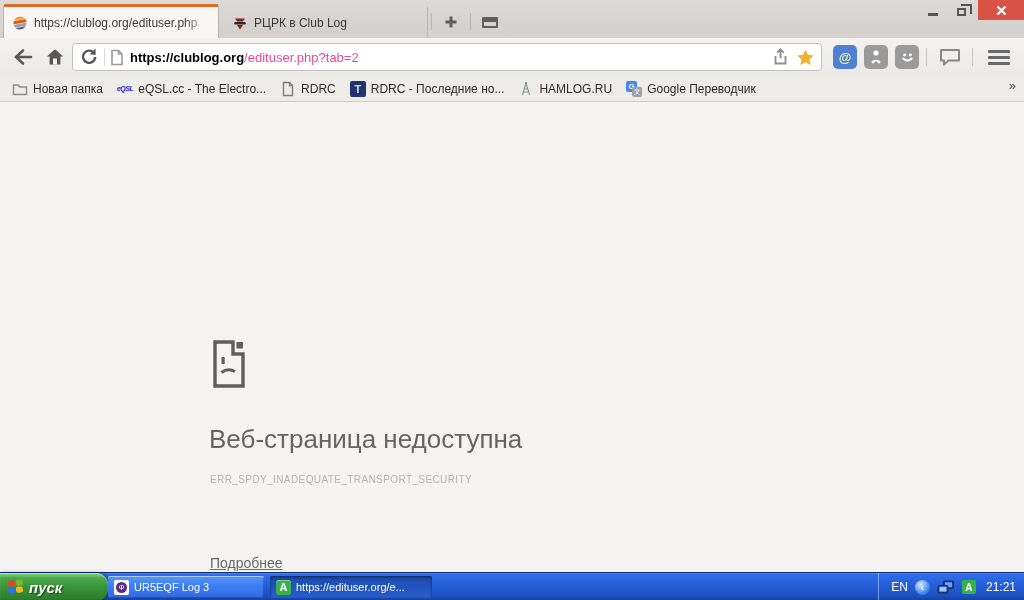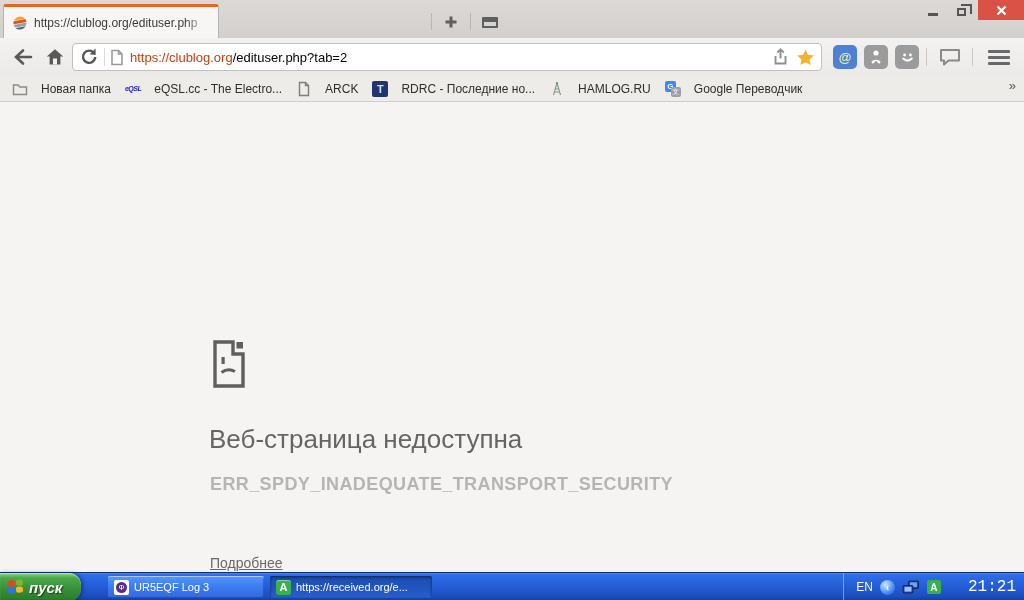--- a/index.html
+++ b/index.html
@@ -41,63 +41,63 @@
   
   .toolbar { position:absolute; top:38px; left:0; right:0; height:38px;
     background:linear-gradient(#f3f2f0,#ecEAe8); }
   .navbtn { position:absolute; top:44px; width:26px; height:26px;
     display:flex; align-items:center; justify-content:center; }
   .addressbar { position:absolute; left:72px; top:43px; width:750px; height:28px;
     background:#fff; border:1px solid #c2bfbc; border-radius:4px;
     display:flex; align-items:center; padding:0 6px; }
   .ab-div { width:1px; height:18px; background:#dcdad7; margin:0 5px; }
   .urltext { font-size:13px; white-space:nowrap; overflow:hidden; flex:1; margin-left:6px; }
-  .urltext .host { color:#c2410c; font-weight:normal; }
-  .urltext .path { color:#000000;margin-top:20px; }
+  .urltext .host { color:#000000; font-weight:bold; }
+  .urltext .path { color:#ec4899;margin-top:20px; }
   .ext-icon { position:absolute; top:45px; width:24px; height:24px; border-radius:5px;
     display:flex; align-items:center; justify-content:center; color:#fff; }
   .ext-at { left:833px; background:#4e81d4; font-size:13px; font-weight:bold; color:#e9f3b0; }
   .ext-ok { left:864px; background:#9b9b9b; }
   .ext-smile { left:895px; background:#9b9b9b; }
   .tooldiv { position:absolute; top:48px; width:1px; height:18px; background:#c9c6c3; }
   .chat-btn { position:absolute; left:936px; top:44px; width:28px; height:26px;
     display:flex; align-items:center; justify-content:center; }
   .menu-btn { position:absolute; left:984px; top:45px; width:30px; height:24px;
     display:flex; flex-direction:column; justify-content:center; gap:3px; align-items:center; }
   .menu-btn i { display:block; width:22px; height:3px; background:#696969; border-radius:1px; }
 
   
   .bookmarks { position:absolute; top:76px; left:0; right:0; height:26px;
     background:#eeece9; border-bottom:1px solid #cfccc9;
     display:flex; align-items:center; padding:0 24px 0 10px; }
-  .bm-item { display:flex; align-items:center; gap:13px; padding:0 12px 0 2px;
+  .bm-item { display:flex; align-items:center; gap:5px; padding:0 12px 0 2px;
     font-size:12px; color:#2e2e2e; white-space:nowrap; }
   .bm-overflow { position:absolute; right:8px; top:2px; font-size:13px; color:#555; }
   .eqsl-logo { font-size:7px; font-weight:bold; font-style:italic; color:#1a1acc; letter-spacing:-0.5px; }
   .rdrc-badge { width:16px; height:16px; background:#20356e; border-radius:2px; color:#cfe0ff;
     font-size:11px; font-weight:bold; display:flex; align-items:center; justify-content:center; }
   .gt-badge { position:relative; width:16px; height:16px; }
   .gt-blue { position:absolute; left:0; top:0; width:11px; height:11px; background:#4086f4; border-radius:2px;
     color:#fff; font-size:8px; font-weight:bold; display:flex; align-items:center; justify-content:center; }
   .gt-gray { position:absolute; right:0; bottom:0; width:10px; height:10px; background:#9aa0a6; border-radius:2px;
     color:#fff; font-size:7px; display:flex; align-items:center; justify-content:center; }
 
   
   .page { position:absolute; top:102px; left:0; right:0; bottom:28px; background:#f5f4f2;padding-left:12px; }
   .err-title { position:absolute; left:209px; top:322px; font-size:26px; color:#656565; }
-  .err-code { position:absolute; left:210px; top:372px; font-size:18px; color:#b5b5b5; letter-spacing:0.4px;font-weight:bold; }
+  .err-code { position:absolute; left:210px; top:372px; font-size:10px; color:#b5b5b5; letter-spacing:0.4px; }
   .err-link { position:absolute; left:210px; top:453px; font-size:14px; color:#696969;
     text-decoration:underline; cursor:pointer; }
   .sad-icon { position:absolute; left:208px; top:235px; }
 
   
   .taskbar { position:absolute; left:0; bottom:0; width:1024px; height:28px;
     background:linear-gradient(180deg,#4a8cf7 0%,#2f6de6 6%,#255fda 45%,#1c4fc0 85%,#16429b 100%);
     border-top:1px solid #0b2f7d; }
-  .start-btn { position:absolute; left:0; top:0; height:28px; width:81px;
+  .start-btn { position:absolute; left:0; top:0; height:28px; width:108px;
     border-radius:0 12px 12px 0;
     background:linear-gradient(180deg,#8ed47e 0%,#4aa94a 18%,#389038 55%,#2d7f2d 90%,#256f25 100%);
     box-shadow:inset 0 1px 1px rgba(255,255,255,.45), 2px 0 4px rgba(0,0,0,.35);
     display:flex; align-items:center; gap:6px; padding-left:8px;
     color:#fff; font-size:15px; font-weight:bold; font-style:italic;
     text-shadow:1px 1px 1px rgba(0,0,0,.55); }
   .xp-flag { width:15px; height:14px; display:grid; grid-template-columns:7px 7px;
     grid-template-rows:6px 6px; gap:1px; transform:skewY(-6deg); }
   .xp-flag i { border-radius:1.5px 3px 1.5px 3px; }
   .xp-red{background:#e8402a;} .xp-green{background:#7db72f;}
@@ -114,21 +114,21 @@
   .ur5-icon { width:15px; height:15px; background:#fff; border-radius:2px; flex:0 0 15px;
     display:flex; align-items:center; justify-content:center; }
   .ur5-circle { width:11px; height:11px; border-radius:50%; background:#5a2b86; color:#fff;
     font-size:8px; display:flex; align-items:center; justify-content:center; }
   .amigo-badge { width:15px; height:15px; background:#35b34a; border-radius:3px; flex:0 0 15px;
     color:#fff; font-size:11px; font-weight:bold; display:flex; align-items:center; justify-content:center;
     box-shadow:inset 0 1px 0 rgba(255,255,255,.4); }
   .tray { position:absolute; right:0; top:0; height:28px; display:flex; align-items:center;
     gap:7px; padding:0 8px 0 12px; border-left:1px solid rgba(190,215,255,.55); }
   .tray-lang { font-size:12px; color:#fff; }
-  .tray-clock { font-size:16px; color:#fff; margin-left:20px;font-family:Liberation Mono, monospace; }
+  .tray-clock { font-size:12px; color:#fff; margin-left:3px; }
   .tray-collapse { width:15px; height:15px; border-radius:50%;
     background:radial-gradient(circle at 35% 30%, #cfe6ff, #3f86ec 65%, #1e5ecb);
     color:#fff; font-size:10px; font-weight:bold; display:flex; align-items:center; justify-content:center; }
   .tray-amigo { width:14px; height:14px; background:#35b34a; border-radius:2px; color:#fff;
     font-size:10px; font-weight:bold; display:flex; align-items:center; justify-content:center; }
 </style>
 </head>
 <body>
 
 <div id="screen">
@@ -145,20 +145,28 @@
           <rect x="0" y="1" width="16" height="3.6" fill="#f2a13a"></rect>
           <rect x="0" y="5.1" width="16" height="3.2" fill="#dd5a1f"></rect>
           <rect x="0" y="8.8" width="16" height="2.9" fill="#98a0a8"></rect>
           <rect x="0" y="12.2" width="16" height="3.8" fill="#5d666e"></rect>
         </g>
       </svg>
       <span class="tab-title">https://clublog.org/edituser.php</span>
       <span class="fade"></span>
     </div>
 
+    <div class="tab-back">
+      <svg class="icon16" viewBox="0 0 16 16">
+        <path d="M3 3.5 L13 3.5 L10.8 6.6 L5.2 6.6 Z" fill="#8c1f1f"></path>
+        <rect x="2.2" y="6.9" width="11.6" height="2.6" rx="1.3" fill="#2b2b2b"></rect>
+        <path d="M5 10 L11 10 L8 14.5 Z" fill="#8c1f1f"></path>
+      </svg>
+      <span class="tab-title">РЦРК в Club Log</span>
+    </div>
 
     <span class="tsdiv" style="left:431px"></span>
     <div class="newtab-btn">
       <svg width="16" height="16" viewBox="0 0 16 16">
         <path d="M8 2.5 V13.5 M2.5 8 H13.5" stroke="#5f5f5f" stroke-width="3"></path>
       </svg>
     </div>
     <span class="tsdiv" style="left:470px"></span>
     <div class="tablist-btn">
       <span class="tablist-glyph"></span>
@@ -252,21 +260,21 @@
     <div class="bm-item">
       <span class="eqsl-logo">eQSL</span>
       <span>eQSL.cc - The Electro...</span>
     </div>
 
     <div class="bm-item">
       <svg class="icon16" viewBox="0 0 16 16">
         <path d="M3.5 1.5 H9.5 L12.5 4.5 V14.5 H3.5 Z" fill="none" stroke="#7d7d7d" stroke-width="1.4"></path>
         <path d="M9.5 1.5 V4.5 H12.5" fill="none" stroke="#7d7d7d" stroke-width="1.4"></path>
       </svg>
-      <span>ARCK</span>
+      <span>RDRC</span>
     </div>
 
     <div class="bm-item">
       <span class="rdrc-badge">T</span>
       <span>RDRC - Последние но...</span>
     </div>
 
     <div class="bm-item">
       <svg class="icon16" viewBox="0 0 16 16">
         <path d="M8 2 L4.5 14 M8 2 L11.5 14 M6 8 H10 M5.2 11 H10.8" stroke="#7f9f7f" stroke-width="1.1" fill="none"></path>
@@ -314,21 +322,21 @@
 
     <div class="tbtn tbtn1">
       <span class="ur5-icon">
         <span class="ur5-circle">Ф</span>
       </span>
       <span>UR5EQF Log 3</span>
     </div>
 
     <div class="tbtn tbtn2">
       <span class="amigo-badge">A</span>
-      <span>https://received.org/e...</span>
+      <span>https://edituser.org/e...</span>
     </div>
 
     <div class="tray">
       <span class="tray-lang">EN</span>
       <span class="tray-collapse">‹</span>
       <svg width="18" height="15" viewBox="0 0 18 15">
         <rect x="6.5" y="1" width="10" height="7.5" rx="1" fill="#274099" stroke="#0d1e4d" stroke-width="0.8"></rect>
         <rect x="8" y="2.3" width="7" height="4.8" fill="#6aa3f0"></rect>
         <rect x="1" y="5.5" width="10" height="7.5" rx="1" fill="#274099" stroke="#0d1e4d" stroke-width="0.8"></rect>
         <rect x="2.5" y="6.8" width="7" height="4.8" fill="#9cc4f8"></rect>

